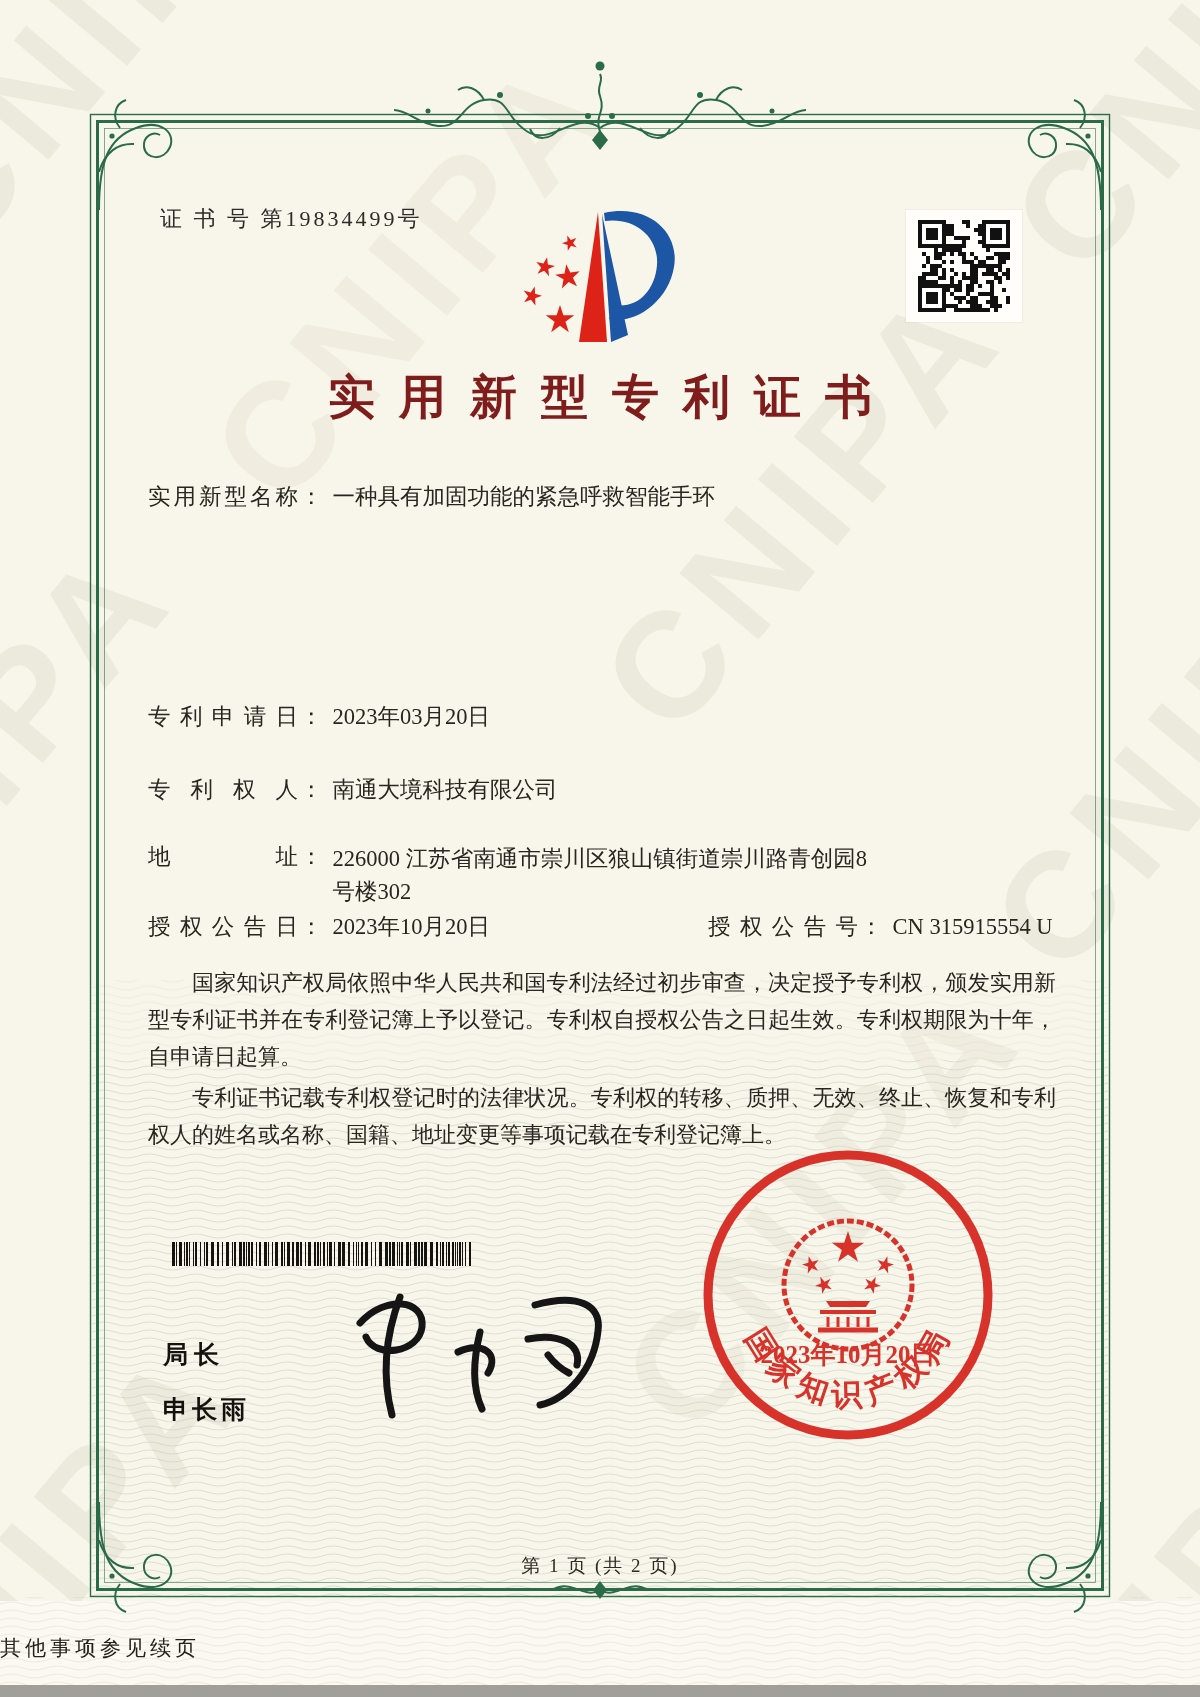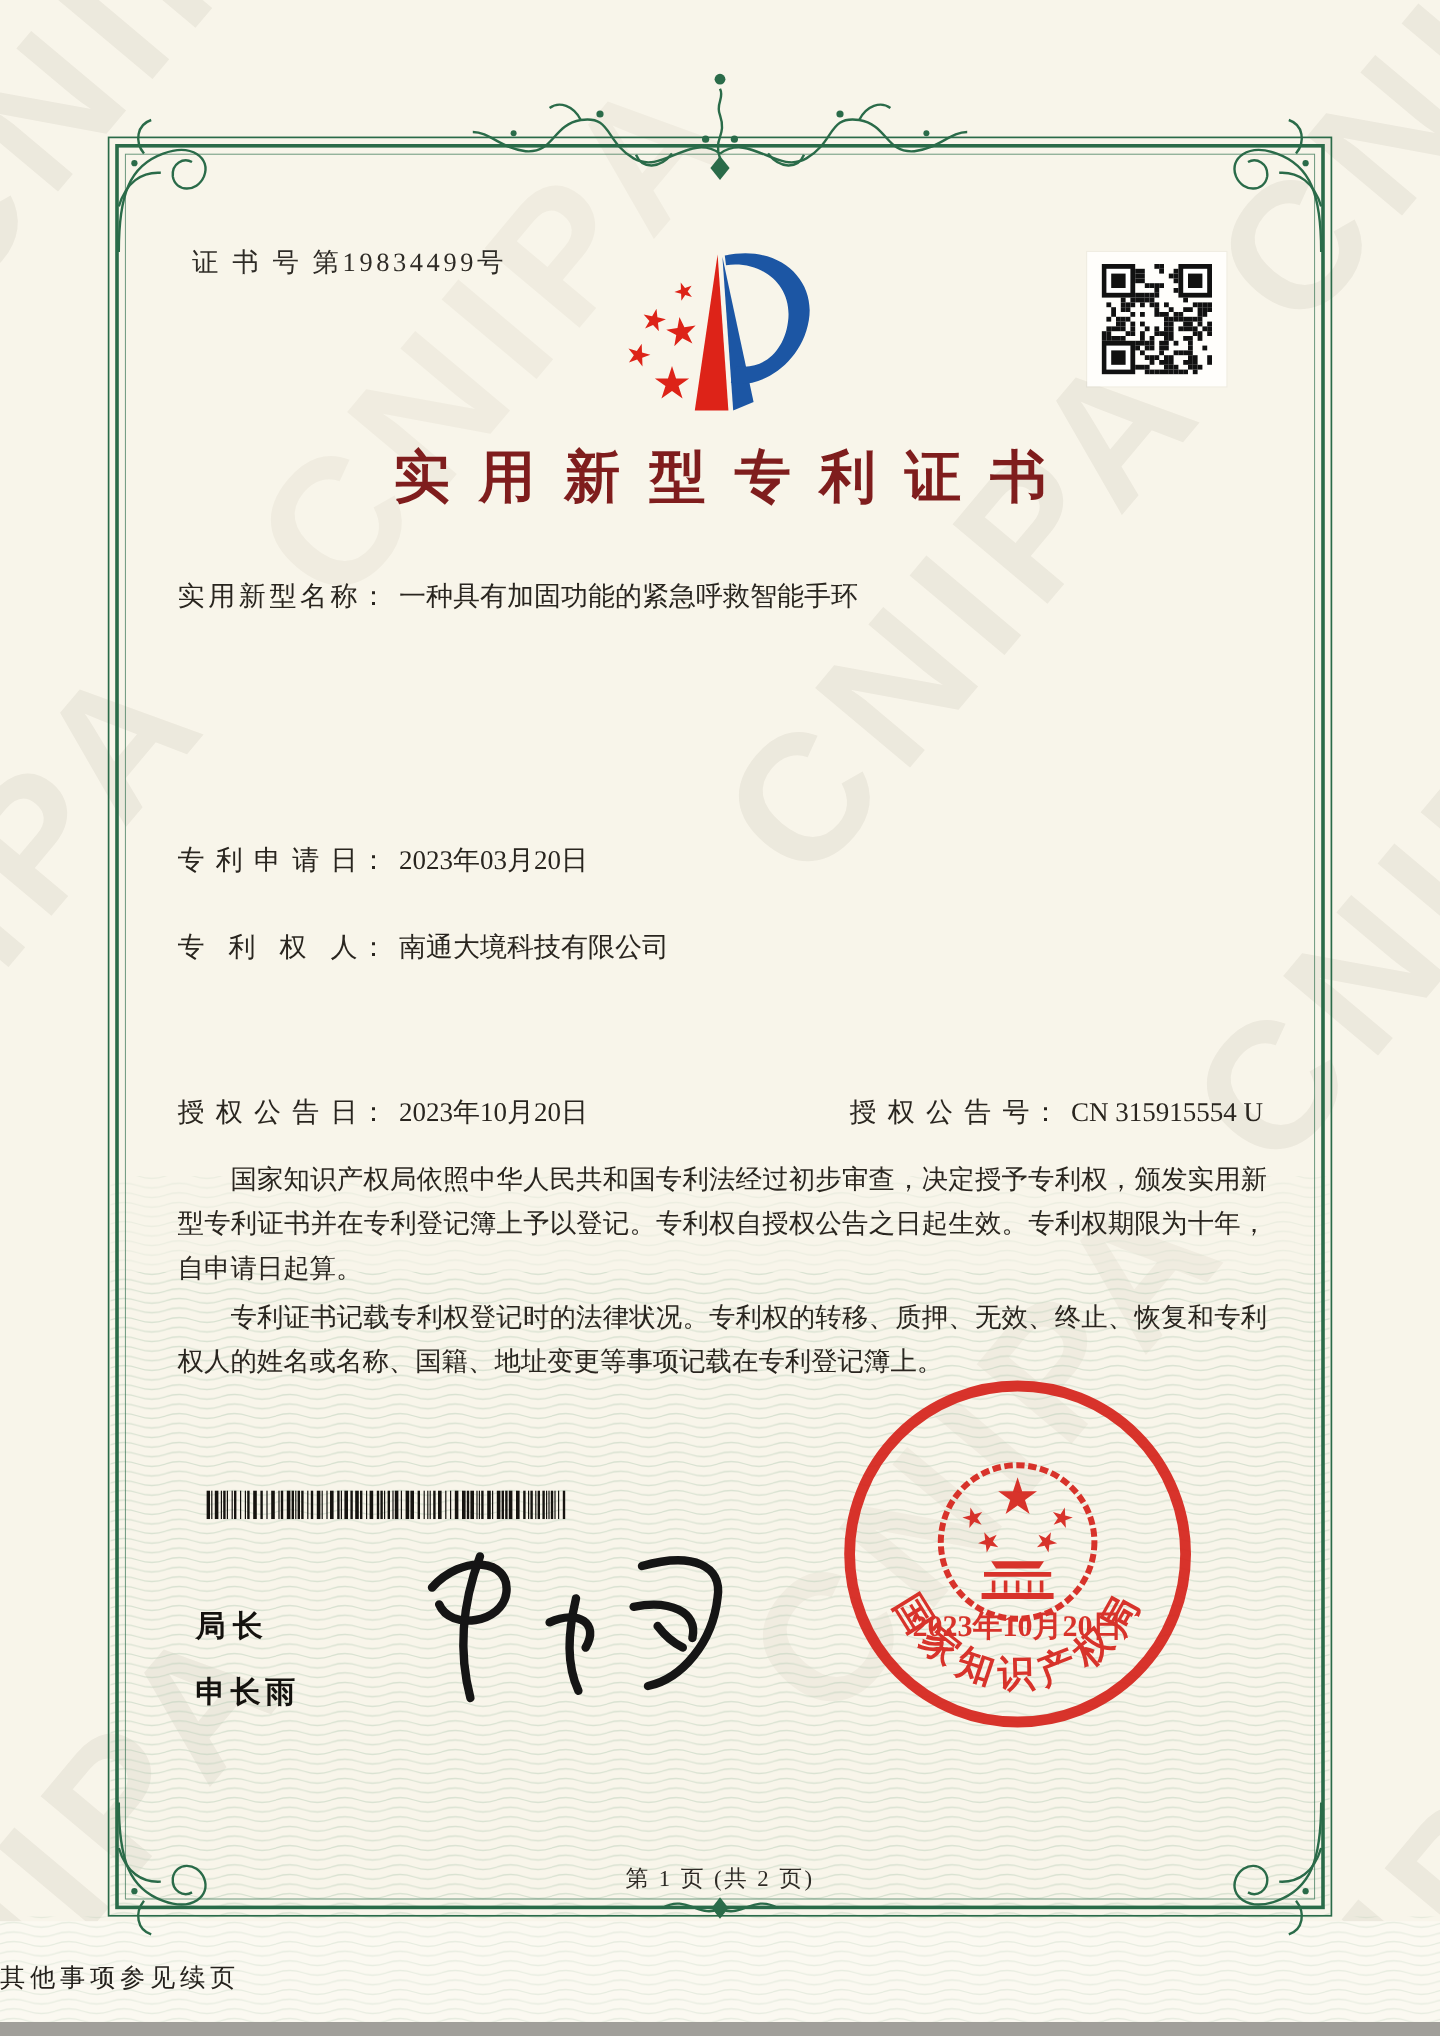--- a/index.html
+++ b/index.html
@@ -345,20 +345,23 @@
   
   <div class="row" style="top:482px">
     <span class="lbl">实用新型名称</span><span class="colon">：</span><span class="val">一种具有加固功能的紧急呼救智能手环</span>
   </div>
   <div class="row" style="top:702px">
     <span class="lbl">专利申请日</span><span class="colon">：</span><span class="val">2023年03月20日</span>
   </div>
   <div class="row" style="top:775px">
     <span class="lbl">专利权人</span><span class="colon">：</span><span class="val">南通大境科技有限公司</span>
   </div>
+  <div class="row" style="top:842px">
+    <span class="lbl">地址</span><span class="colon">：</span><span class="vwrap"><span>226000 江苏省南通市崇川区狼山镇街道崇川路青创园8</span><br><span>号楼302</span></span>
+  </div>
   <div class="row row-grant" style="top:912px">
     <span class="lbl">授权公告日</span><span class="colon">：</span><span class="val">2023年10月20日</span>
     <span class="grant2">
       <span class="lbl">授权公告号</span><span class="colon">：</span><span class="val">CN 315915554 U</span>
     </span>
   </div>
 
   
   <div class="paras">
     <p>国家知识产权局依照中华人民共和国专利法经过初步审查，决定授予专利权，颁发实用新型专利证书并在专利登记簿上予以登记。专利权自授权公告之日起生效。专利权期限为十年，自申请日起算。</p>

